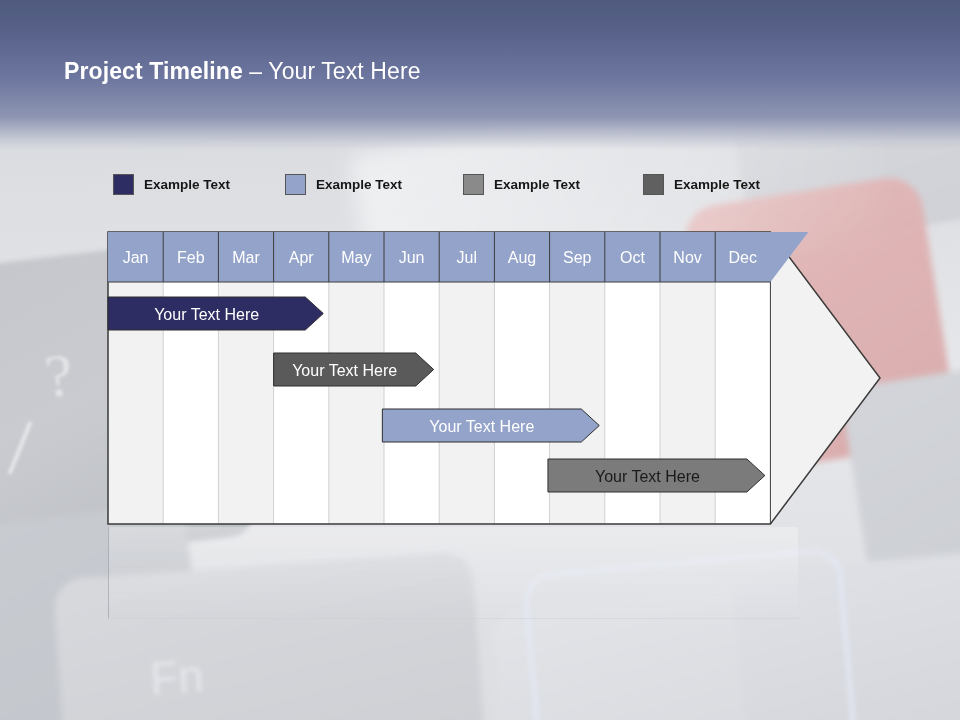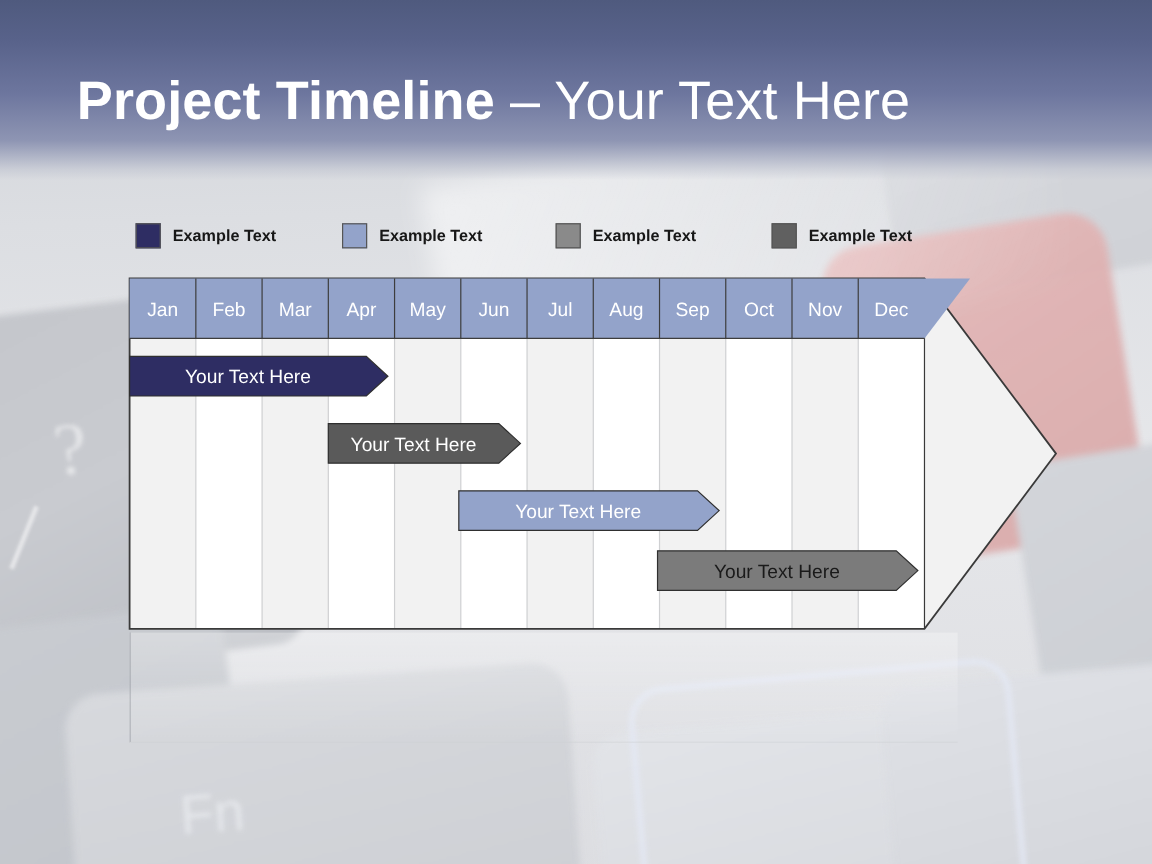--- a/index.html
+++ b/index.html
@@ -96,29 +96,29 @@
 
   
   #title-band {
     position:absolute; left:0; top:0; width:960px; height:150px;
     background:linear-gradient(180deg,
       #4f5a7e 0%, #58628a 22%, #6d769e 52%,
       #8e95b3 78%, rgba(190,194,207,.55) 94%, rgba(208,211,217,0) 100%);
   }
   #title {
     position:absolute; left:64px; top:58px;
-    font-size:45px; color:#ffffff; white-space:nowrap;
+    font-size:23px; color:#ffffff; white-space:nowrap;
     letter-spacing:.1px;
   }
   #title .strong { font-weight:bold; }
   #title .light  { font-weight:normal; }
 
   
   #legend {
-    position:absolute; left:113px; top:186px; width:700px; height:24px;
+    position:absolute; left:113px; top:174px; width:700px; height:24px;
   }
   .legend-item { position:absolute; top:0; height:24px; white-space:nowrap; }
   .legend-swatch {
     display:inline-block; width:21px; height:21px; vertical-align:middle;
     border:1px solid #555;
   }
   .legend-label {
     display:inline-block; vertical-align:middle;
     margin-left:10px; font-size:13.5px; font-weight:bold; color:#171717;
   }

